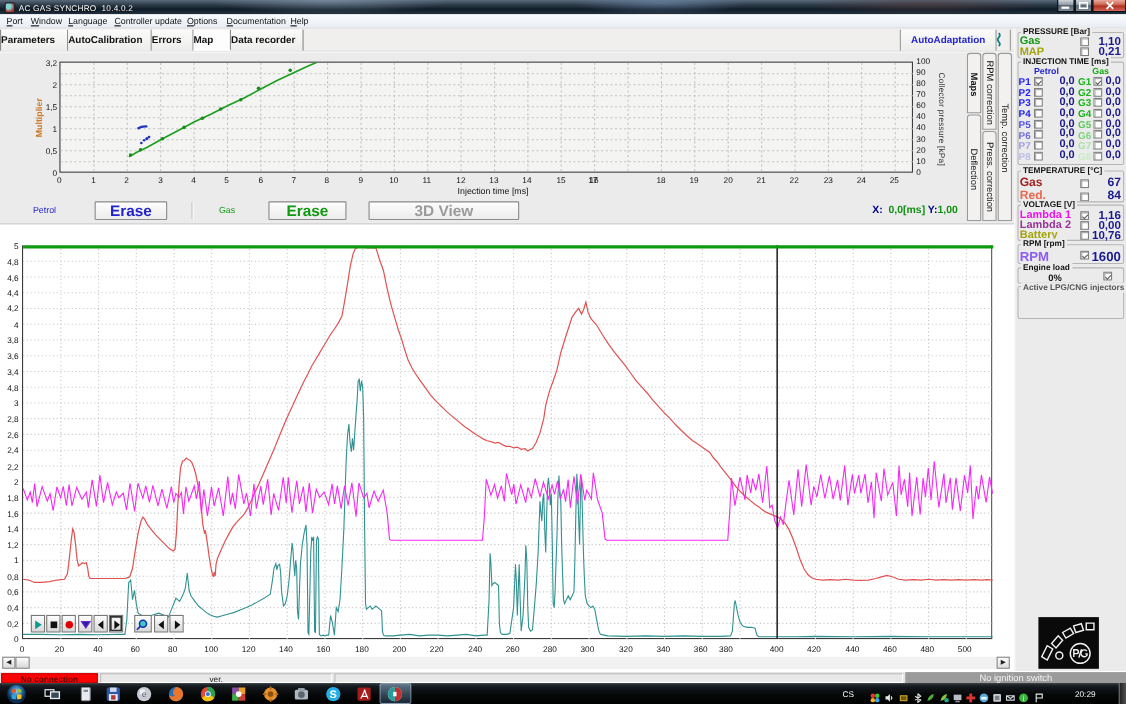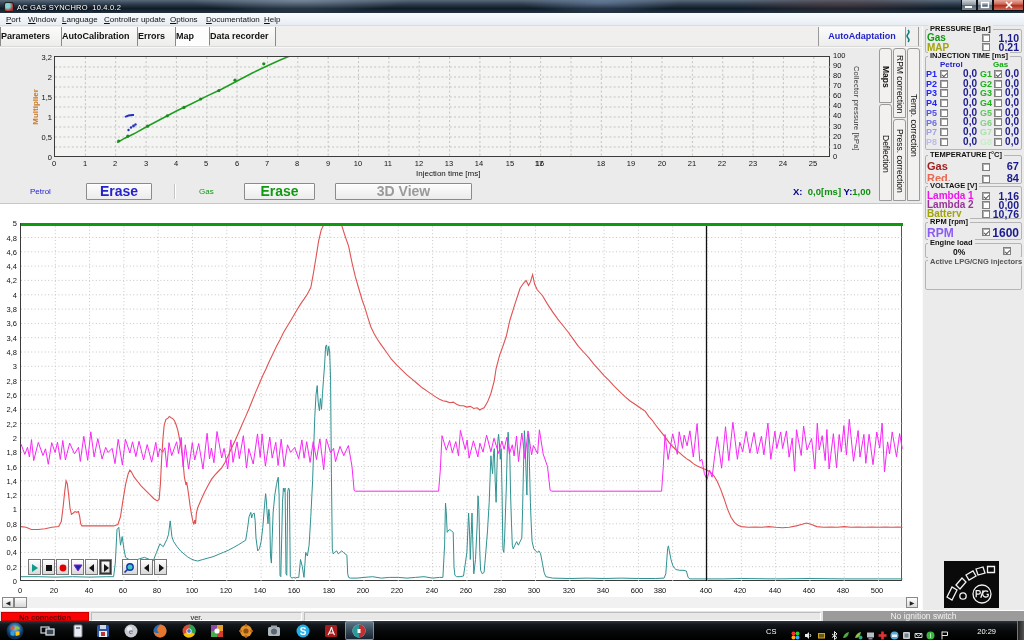--- a/index.html
+++ b/index.html
@@ -287,21 +287,21 @@
     <div class="xl" style="left:280px">160</div>
     <div class="xl" style="left:315px">180</div>
     <div class="xl" style="left:349px">200</div>
     <div class="xl" style="left:383px">220</div>
     <div class="xl" style="left:418px">240</div>
     <div class="xl" style="left:452px">260</div>
     <div class="xl" style="left:486px">280</div>
     <div class="xl" style="left:520px">300</div>
     <div class="xl" style="left:555px">320</div>
     <div class="xl" style="left:589px">340</div>
-    <div class="xl" style="left:623px">600</div>
+    <div class="xl" style="left:623px">360</div>
     <div class="xl" style="left:646px">380</div>
     <div class="xl" style="left:692px">400</div>
     <div class="xl" style="left:726px">420</div>
     <div class="xl" style="left:761px">440</div>
     <div class="xl" style="left:795px">460</div>
     <div class="xl" style="left:829px">480</div>
     <div class="xl" style="left:863px">500</div>
 <div id="mplot">
 <svg width="882" height="358" viewBox="0 0 882 358">
 <g stroke="#c6c6c6" stroke-width="1" stroke-dasharray="1 2.4">

